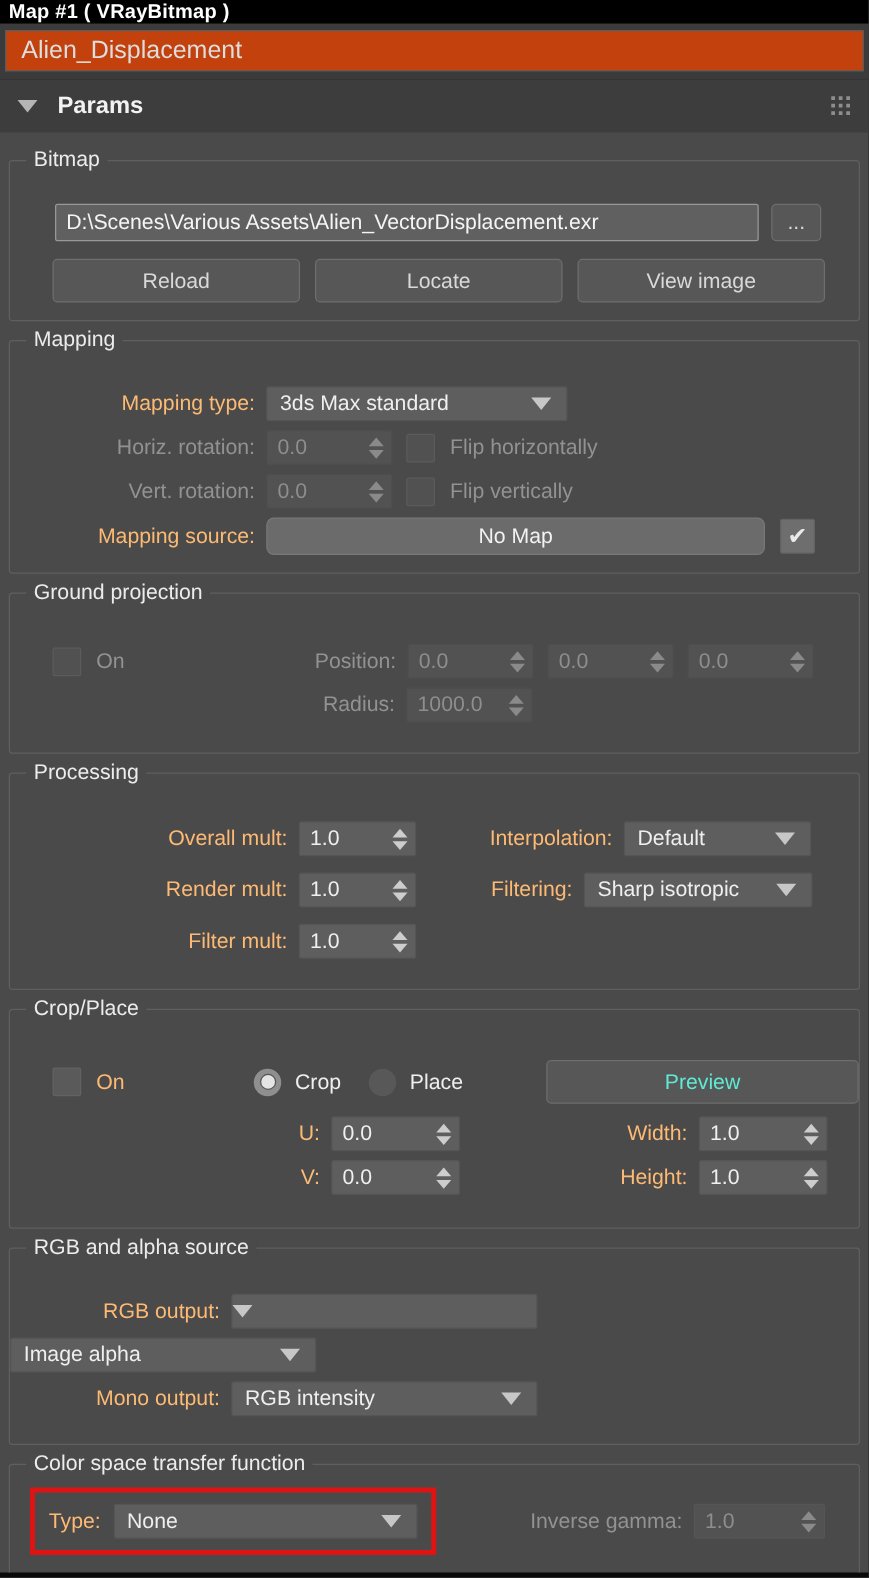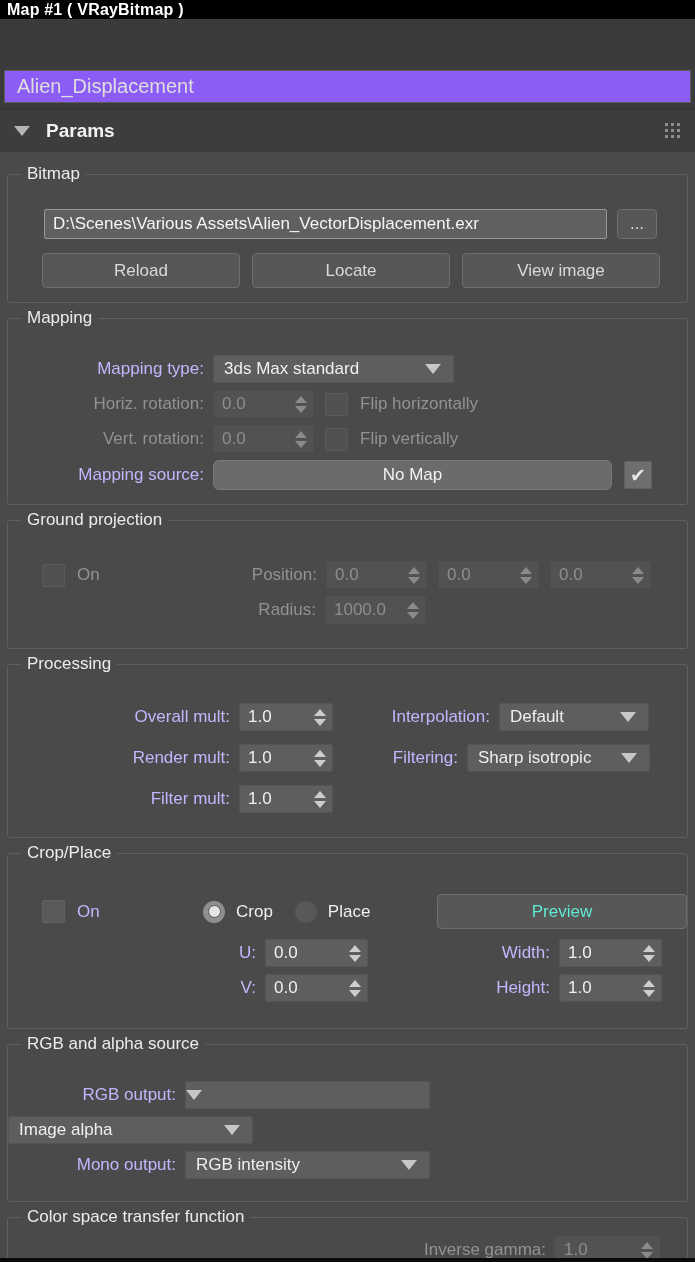--- a/index.html
+++ b/index.html
@@ -10,23 +10,23 @@
     background:#4a4a4a; overflow:hidden; border-bottom:4px solid #0a0a0a;
   }
   
   .titlebar {
     height:19px; background:#000; color:#fff; font-weight:bold;
     font-size:16px; line-height:19px; padding-left:7px; letter-spacing:.2px;
   }
   
   .header { background:#3b3b3b; padding:5px 4px 6px 4px; }
   .namefield {
-    height:33px; background:#8b5cf6; border:1px solid #5c5c5c;
+    height:33px; background:#c2410c; border:1px solid #5c5c5c;
     color:#dedede; font-size:20px; line-height:31px; padding-left:12px;
-    white-space:nowrap; overflow:hidden;margin-top:46px;
+    white-space:nowrap; overflow:hidden;
   }
   
   .rollout {
     height:43px; background:#3d3d3d; border-top:1px solid #343434;
     display:flex; align-items:center; padding:0 14px;
   }
   .tri-open {
     width:0; height:0; border-left:8px solid transparent;
     border-right:8px solid transparent; border-top:10px solid #b5b5b5;
     margin-right:16px;
@@ -42,21 +42,21 @@
   .group {
     position:relative; margin:0 7px 15px 7px; border:1px solid #5f5f5f;
     border-radius:3px; padding-top:30px; padding-bottom:14px;
   }
   .legend {
     position:absolute; top:-11px; left:13px; background:#4a4a4a;
     padding:0 6px; color:#ececec; font-size:17px; white-space:nowrap;
   }
   .row { display:flex; align-items:center; margin-bottom:7px; }
   .row:last-child { margin-bottom:0; }
-  .lab { color:#c4b5fd; font-size:17px; text-align:right; padding-right:9px; white-space:nowrap; }
+  .lab { color:#fdba74; font-size:17px; text-align:right; padding-right:9px; white-space:nowrap; }
   .dim, .dis .lab { color:#929292; }
   
   .pathfield {
     height:30px; background:#606060; border:1px solid #989898; border-radius:2px;
     color:#f5f5f5; font-size:17px; line-height:28px; padding-left:8px;
     white-space:nowrap; overflow:hidden; flex:1;
   }
   .btn {
     background:#575757; border:1px solid #6e6e6e; border-radius:4px;
     color:#d9d9d9; font-size:17px; display:flex; align-items:center;
@@ -359,20 +359,27 @@
         <div class="dd w245">
           <span class="sv">RGB intensity</span>
             <i class="da"></i>
         </div>
       </div>
     </div>
 
     <div class="group" style="padding-top:18px; padding-bottom:16px">
       <div class="legend">Color space transfer function</div>
       <div class="row" style="margin-bottom:0">
+        <div class="cs-hl" style="border-color: rgb(221, 20, 19);">
+          <span class="lab cs-typelab">Type:</span>
+          <div class="dd w243">
+            <span class="sv">None</span>
+              <i class="da"></i>
+          </div>
+        </div>
         <span class="lab dim" style="flex:1">Inverse gamma:</span>
         <div class="spin w105 dis" style="margin-right:27px; background:#525252">
           <span class="sv" style="color:#8e8e8e">1.0</span>
           <span class="arrows">
               <i class="au" style="border-bottom-color:#8a8a8a"></i>
               <i class="ad" style="border-top-color:#8a8a8a"></i>
             </span>
         </div>
       </div>
     </div>

